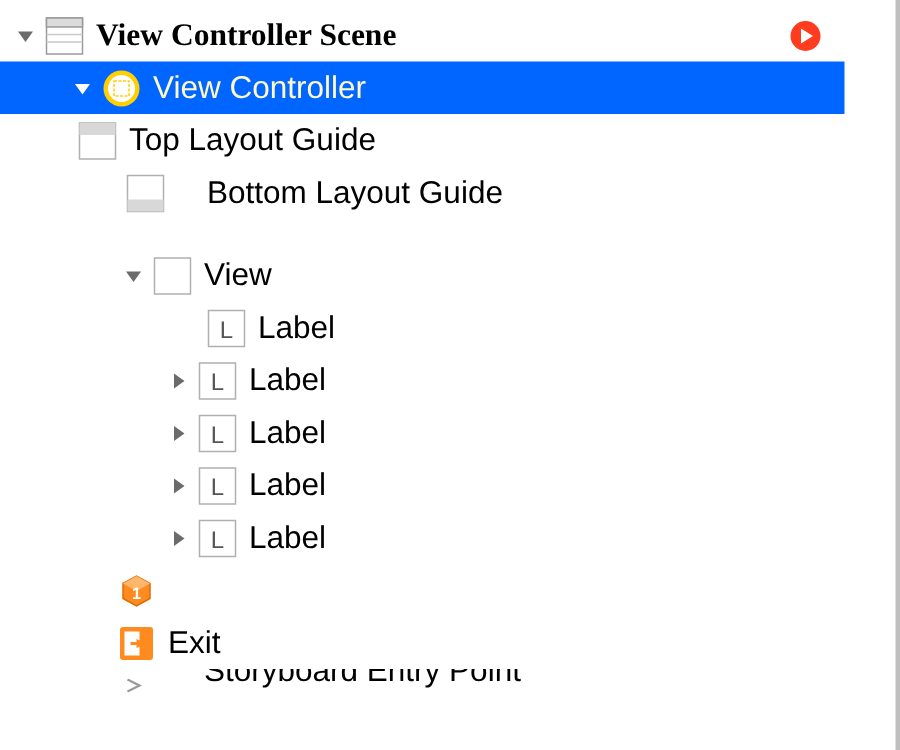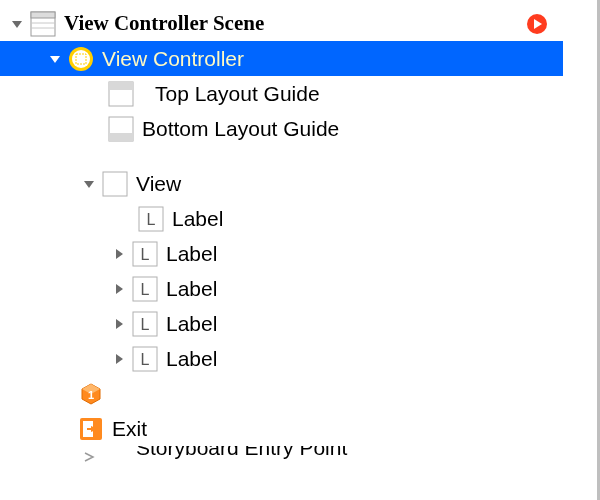--- a/index.html
+++ b/index.html
@@ -111,31 +111,31 @@
     <span class="icon">
       <svg viewBox="0 0 26 26">
         <circle cx="13" cy="13" r="12" fill="#ffcf00"></circle>
         <circle cx="13" cy="13" r="9" fill="#fff"></circle>
         <rect x="8" y="8" width="10" height="10" fill="none" stroke="#ffcf00" stroke-width="1" stroke-dasharray="2,1"></rect>
       </svg>
     </span>
     <span class="label">View Controller</span>
   </div>
 
-  <div class="row indent-2" style="padding-left:108px;gap:13px;">
+  <div class="row indent-2" style="padding-left:52px;">
     <span class="icon">
       <svg viewBox="0 0 26 26">
         <rect x="1" y="1" width="24" height="24" fill="#fff" stroke="#b0b0b0" stroke-width="1"></rect>
         <rect x="1" y="1" width="24" height="8" fill="#d8d8d8"></rect>
       </svg>
     </span>
     <span class="label">Top Layout Guide</span>
   </div>
 
-  <div class="row indent-2" style="padding-left:108px;">
+  <div class="row indent-2" style="padding-left:84px;gap:20px;">
     <span class="icon">
       <svg viewBox="0 0 26 26">
         <rect x="1" y="1" width="24" height="24" fill="#fff" stroke="#b0b0b0" stroke-width="1"></rect>
         <rect x="1" y="17" width="24" height="8" fill="#d8d8d8"></rect>
       </svg>
     </span>
     <span class="label">Bottom Layout Guide</span>
   </div>
 
   <div class="row" style="padding-left:82px;margin-top:20px;">

